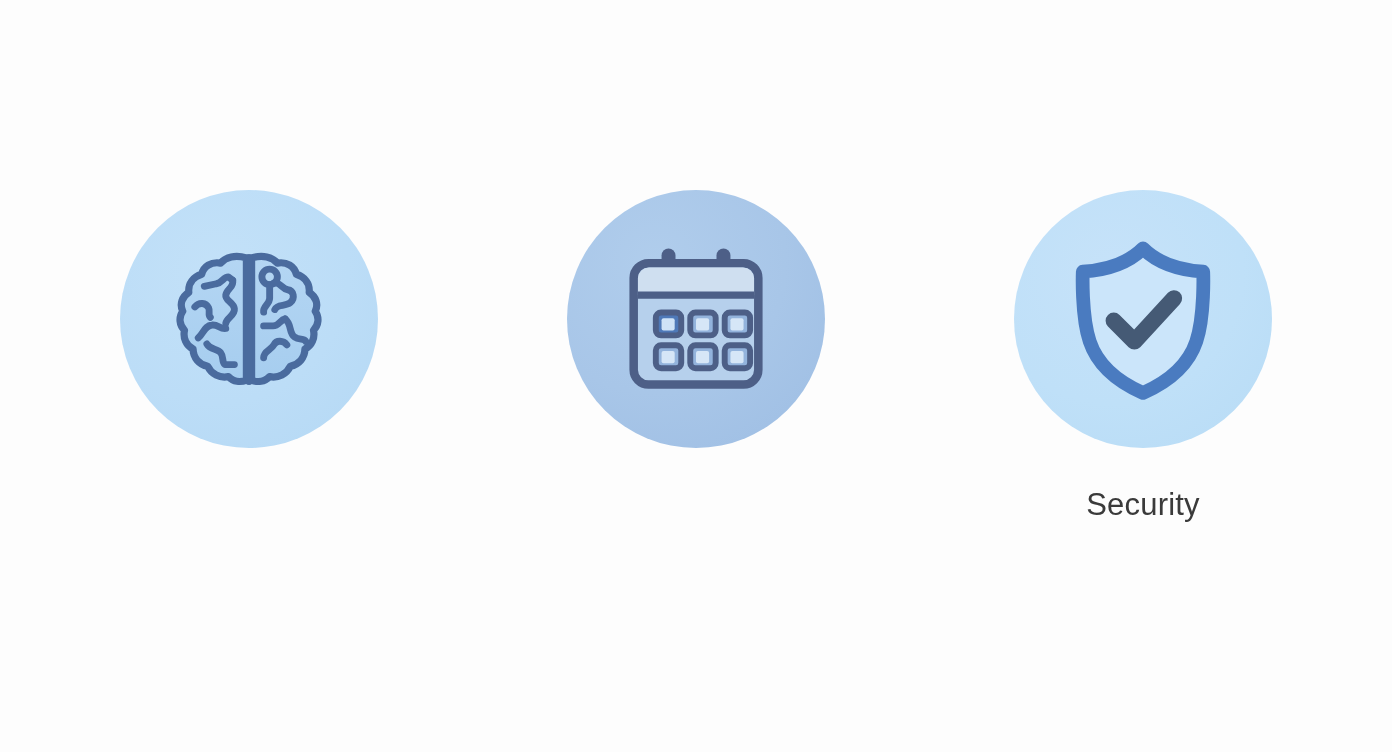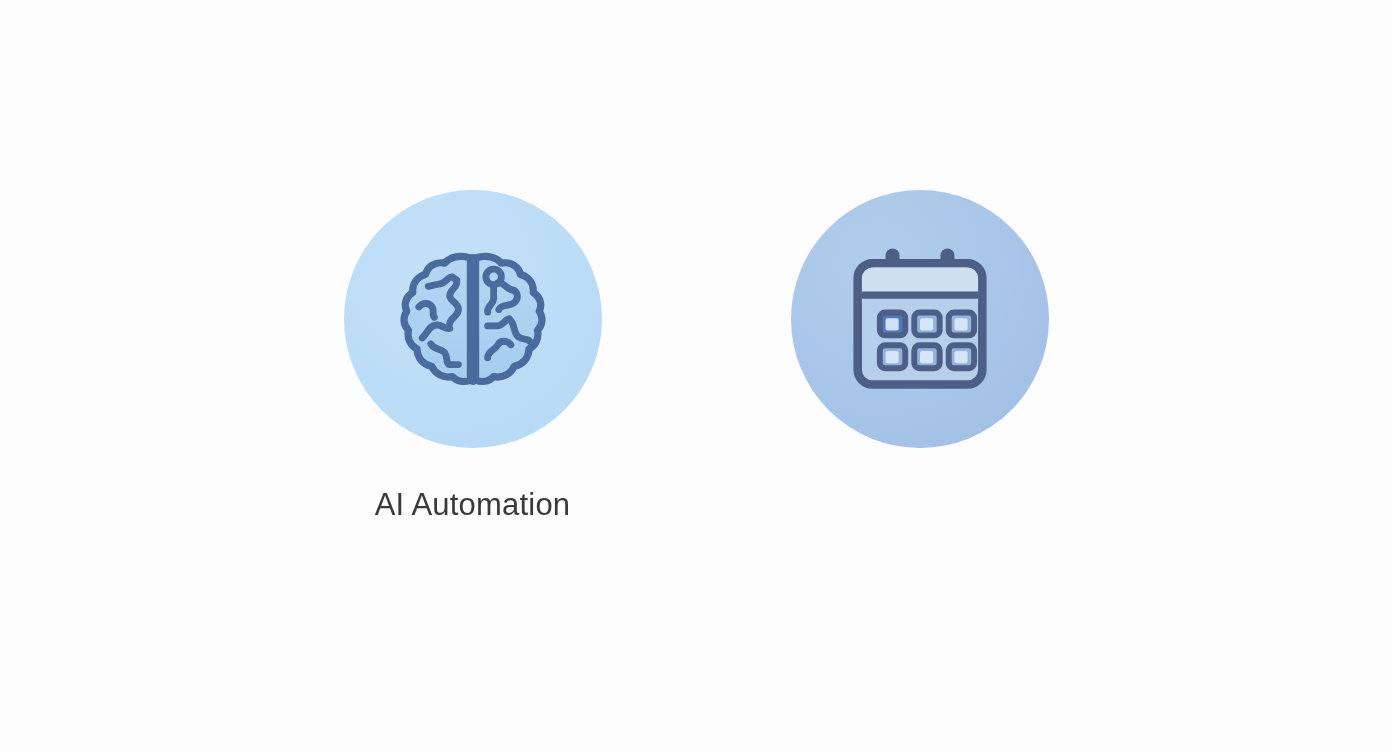--- a/index.html
+++ b/index.html
@@ -112,21 +112,20 @@
         <path d="M25.5 64.5 C27.5 68 31.5 67 33.5 69.5 C35.5 72 34 75 36 76.5 L41.5 76.5" fill="none" stroke="#4a6b9e" stroke-width="4" stroke-linecap="round" stroke-linejoin="round"></path>
 
         <circle cx="62" cy="25.5" r="4.5" fill="none" stroke="#4a6b9e" stroke-width="4"></circle>
         <path d="M62 30 L62 38 C62 41.5 58 42.5 58.5 46" fill="none" stroke="#4a6b9e" stroke-width="4" stroke-linecap="round" stroke-linejoin="round"></path>
         <path d="M64.5 29 C68.5 28.5 69 32.5 72.5 33 C76 33.5 77 38 74 40.5 C71 43 66.5 41 65 44.5" fill="none" stroke="#4a6b9e" stroke-width="4" stroke-linecap="round" stroke-linejoin="round"></path>
         <path d="M58.5 54 L64 54 C67.5 54 68 50.5 71 50" fill="none" stroke="#4a6b9e" stroke-width="4" stroke-linecap="round" stroke-linejoin="round"></path>
         <path d="M71 50 C75 53 73 58 76.5 60.5 C79 62.5 82 61 83 63" fill="none" stroke="#4a6b9e" stroke-width="4" stroke-linecap="round" stroke-linejoin="round"></path>
         <path d="M58.5 72.5 C58.5 68.5 63 68 64.5 65 C66 62 70 62.5 72 65" fill="none" stroke="#4a6b9e" stroke-width="4" stroke-linecap="round" stroke-linejoin="round"></path>
       </svg>
     </div>
-    <div class="feature-label">AI Automation</div>
   </div>
 
   <div class="feature-item">
     <div class="icon-circle tint-b">
       <svg width="164" height="164" viewBox="0 0 100 100">
 
         <rect x="29" y="7" width="8.5" height="21" rx="4.25" fill="#4d5f87"></rect>
         <rect x="62.5" y="7" width="8.5" height="21" rx="4.25" fill="#4d5f87"></rect>
 
         <rect x="12" y="16" width="76" height="74" rx="9" fill="#b6d0ec" stroke="#4d5f87" stroke-width="5.2"></rect>
@@ -145,14 +144,31 @@
         <rect x="25.5" y="66" width="15.5" height="14" rx="3.2" fill="#93b3dc" stroke="#4d5f87" stroke-width="3.6"></rect>
         <rect x="29" y="69.5" width="8" height="7.5" rx="1.2" fill="#d6e6f7"></rect>
         <rect x="46.5" y="66" width="15.5" height="14" rx="3.2" fill="#93b3dc" stroke="#4d5f87" stroke-width="3.6"></rect>
         <rect x="50" y="69.5" width="8" height="7.5" rx="1.2" fill="#d6e6f7"></rect>
         <rect x="67.5" y="66" width="15.5" height="14" rx="3.2" fill="#93b3dc" stroke="#4d5f87" stroke-width="3.6"></rect>
         <rect x="71" y="69.5" width="8" height="7.5" rx="1.2" fill="#d6e6f7"></rect>
       </svg>
     </div>
   </div>
 
+  <div class="feature-item">
+    <div class="icon-circle tint-c">
+      <svg width="172" height="172" viewBox="0 0 100 100">
+
+        <path d="M50 9
+                 C58 17 70 21.5 85 22.5
+                 C85 22.5 86 48 81 63
+                 C76 78 62.5 87.5 50 93
+                 C37.5 87.5 24 78 19 63
+                 C14 48 15 22.5 15 22.5
+                 C30 21.5 42 17 50 9 Z" fill="#cbe5fa" stroke="#4a7bc0" stroke-width="8" stroke-linejoin="round" stroke-linecap="round"></path>
+
+        <path d="M33 51 L45 63 L68 38" fill="none" stroke="#455a75" stroke-width="9.5" stroke-linecap="round" stroke-linejoin="round"></path>
+      </svg>
+    </div>
+    <div class="feature-label">Security</div>
+  </div>
 
 </div>
 
 </body></html>

